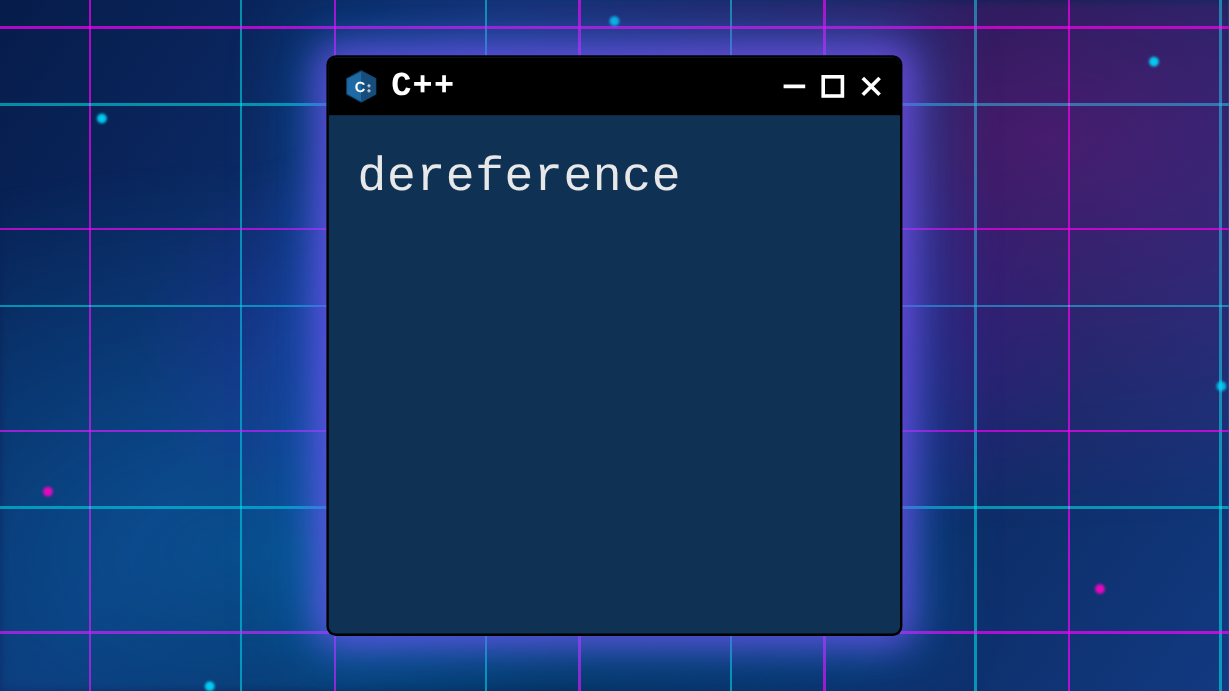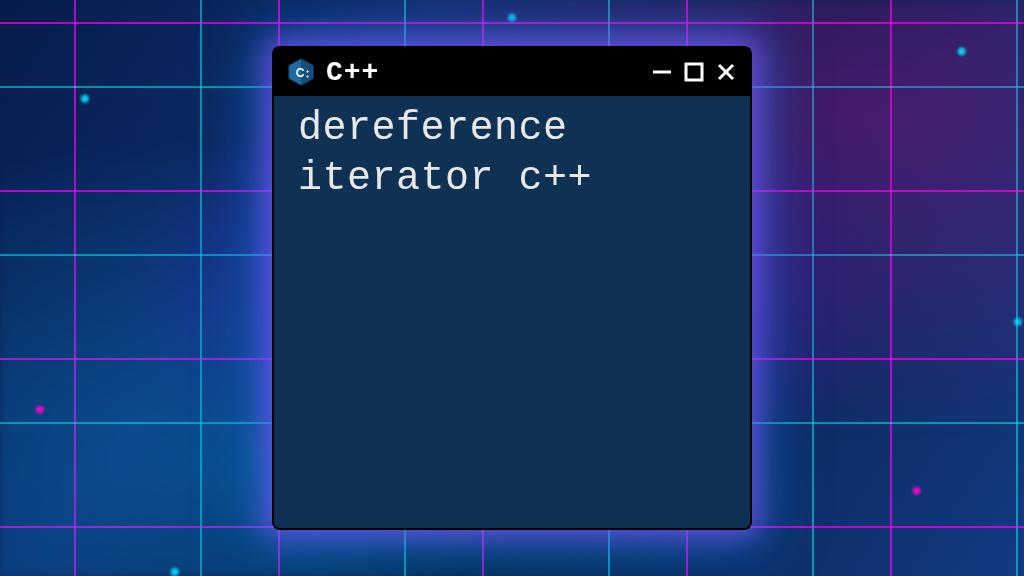--- a/index.html
+++ b/index.html
@@ -128,21 +128,21 @@
       width: 24px;
       height: 24px;
       display: flex;
       align-items: center;
       justify-content: center;
       cursor: pointer;
     }
     .win-btn svg { width: 100%; height: 100%; }
     .content {
       flex: 1;
-      padding: 8px 24px;
+      padding: 28px 24px;
       color: #e8e8e8;
       font-family: "Courier New", monospace;
       font-size: 40px;
       font-weight: 500;
       line-height: 1.25;
       letter-spacing: 0.5px;
       word-break: break-word;
     }
   </style>
 </head>
@@ -178,15 +178,14 @@
       <span class="win-btn">
         <svg viewBox="0 0 24 24">
           <line x1="5" y1="5" x2="19" y2="19" stroke="#fff" stroke-width="3"></line>
           <line x1="19" y1="5" x2="5" y2="19" stroke="#fff" stroke-width="3"></line>
         </svg>
       </span>
     </div>
   </div>
   <div class="content">
     <div>dereference</div>
-    <div>iterator c++</div>
   </div>
 </div>
 
 </body></html>

